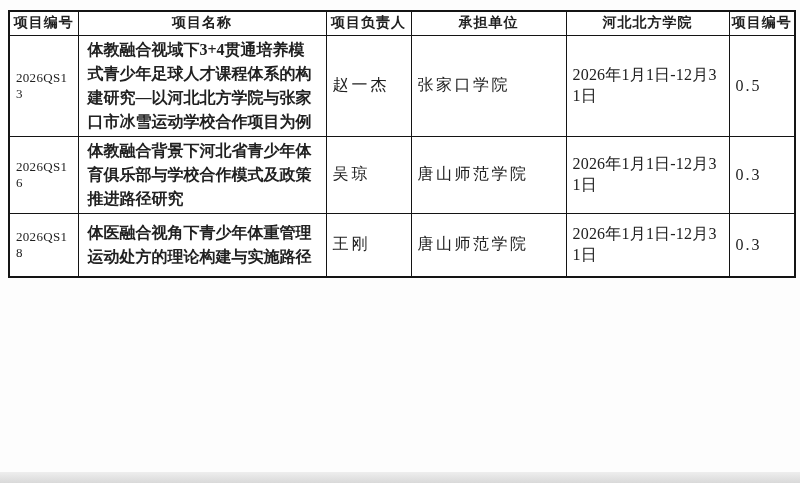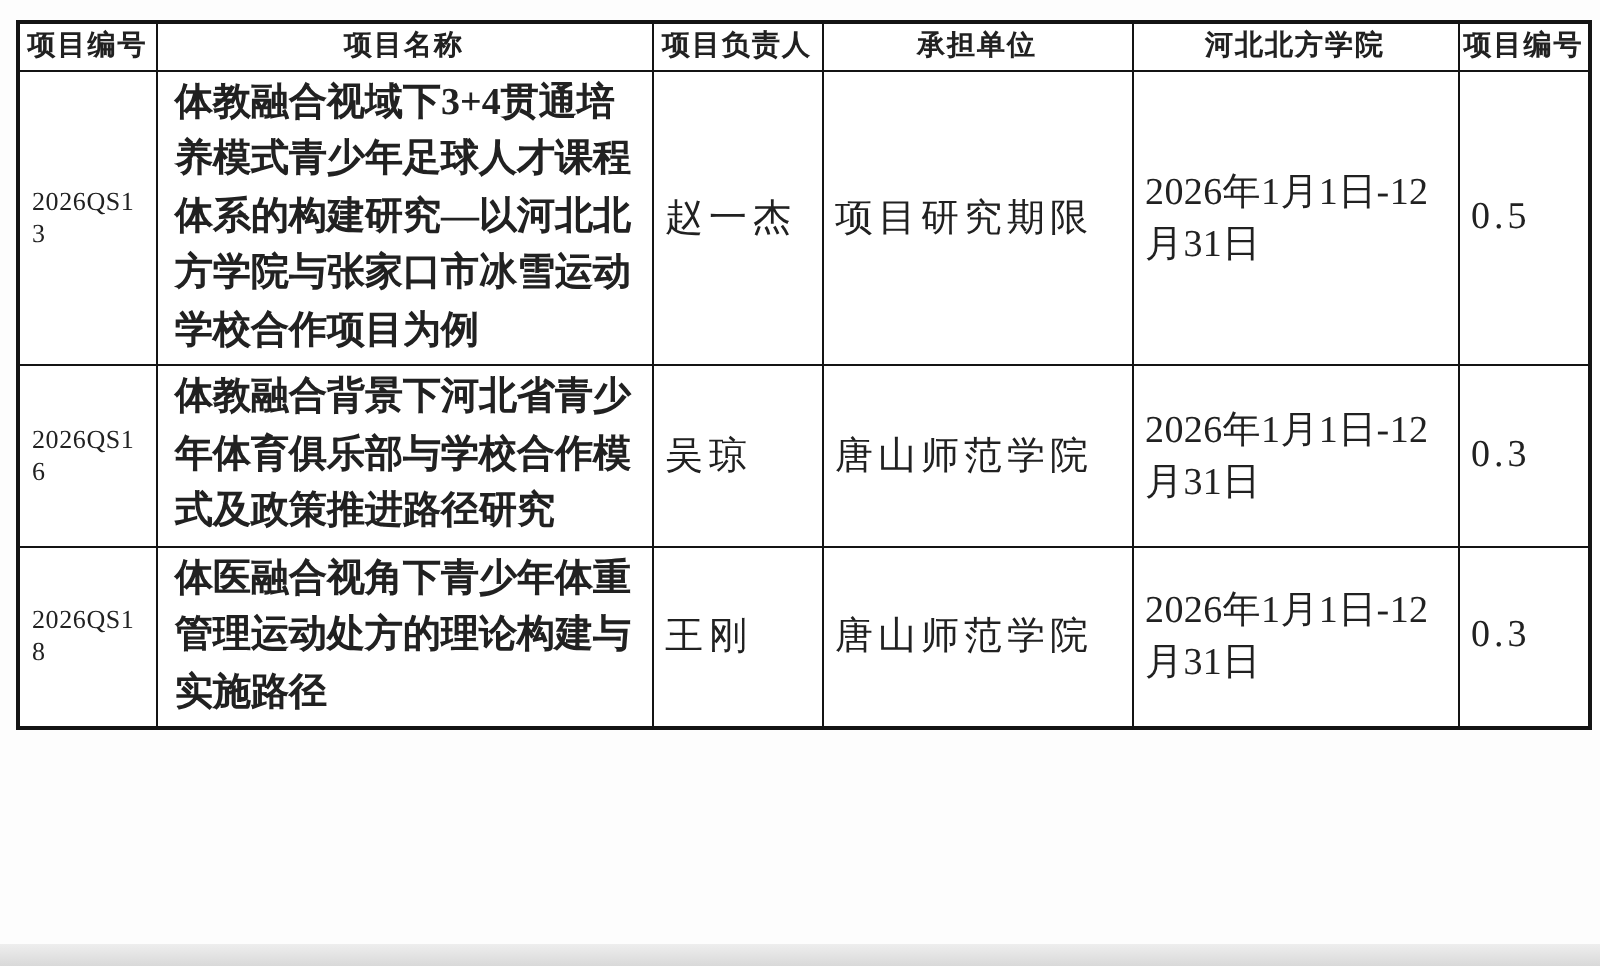--- a/index.html
+++ b/index.html
@@ -35,21 +35,21 @@
     overflow: hidden;
     word-break: break-all;
   }
   thead tr { height: 24px; }
   thead th {
     font-size: 14px;
     font-weight: bold;
     letter-spacing: 1px;
     padding: 2px 2px;
   }
-  tbody td { font-size: 19px; }
+  tbody td { font-size: 16px; }
   td.col-code { font-size: 13px; letter-spacing: 0.3px; }
   td.col-name {
     font-weight: bold;
     line-height: 1.5;
     padding: 2px 9px;
   }
   td.col-leader { letter-spacing: 3px; }
   td.col-unit { letter-spacing: 2.5px; }
   td.col-period { letter-spacing: 0.2px; }
   td.col-fund { letter-spacing: 2px; }
@@ -91,21 +91,21 @@
           <th class="col-unit">承担单位</th>
           <th class="col-period">河北北方学院</th>
           <th class="col-fund">项目编号</th>
         </tr>
     </thead>
     <tbody>
         <tr>
           <td class="col-code">2026QS13</td>
           <td class="col-name">体教融合视域下3+4贯通培养模式青少年足球人才课程体系的构建研究—以河北北方学院与张家口市冰雪运动学校合作项目为例</td>
           <td class="col-leader">赵一杰</td>
-          <td class="col-unit">项目研究期限</td>
+          <td class="col-unit">张家口学院</td>
           <td class="col-period">2026年1月1日-12月31日</td>
           <td class="col-fund">0.5</td>
         </tr>
         <tr>
           <td class="col-code">2026QS16</td>
           <td class="col-name">体教融合背景下河北省青少年体育俱乐部与学校合作模式及政策推进路径研究</td>
           <td class="col-leader">吴琼</td>
           <td class="col-unit">唐山师范学院</td>
           <td class="col-period">2026年1月1日-12月31日</td>
           <td class="col-fund">0.3</td>

